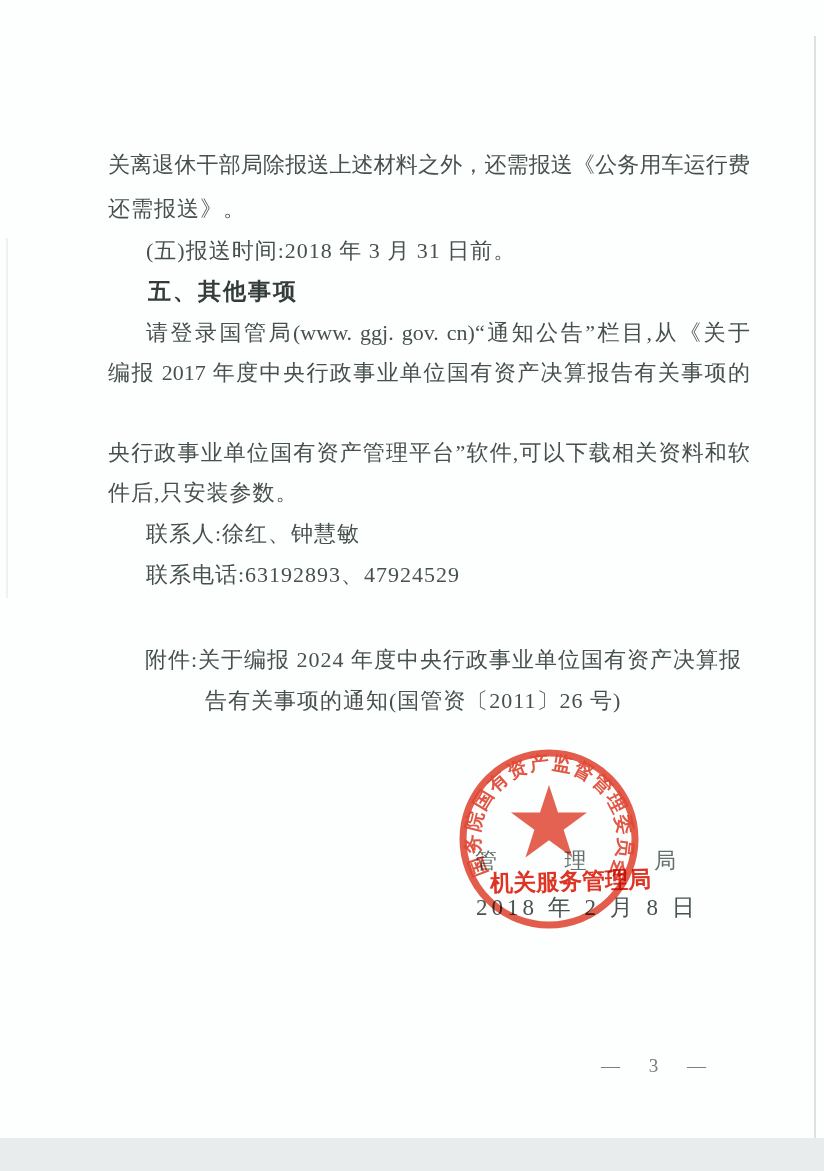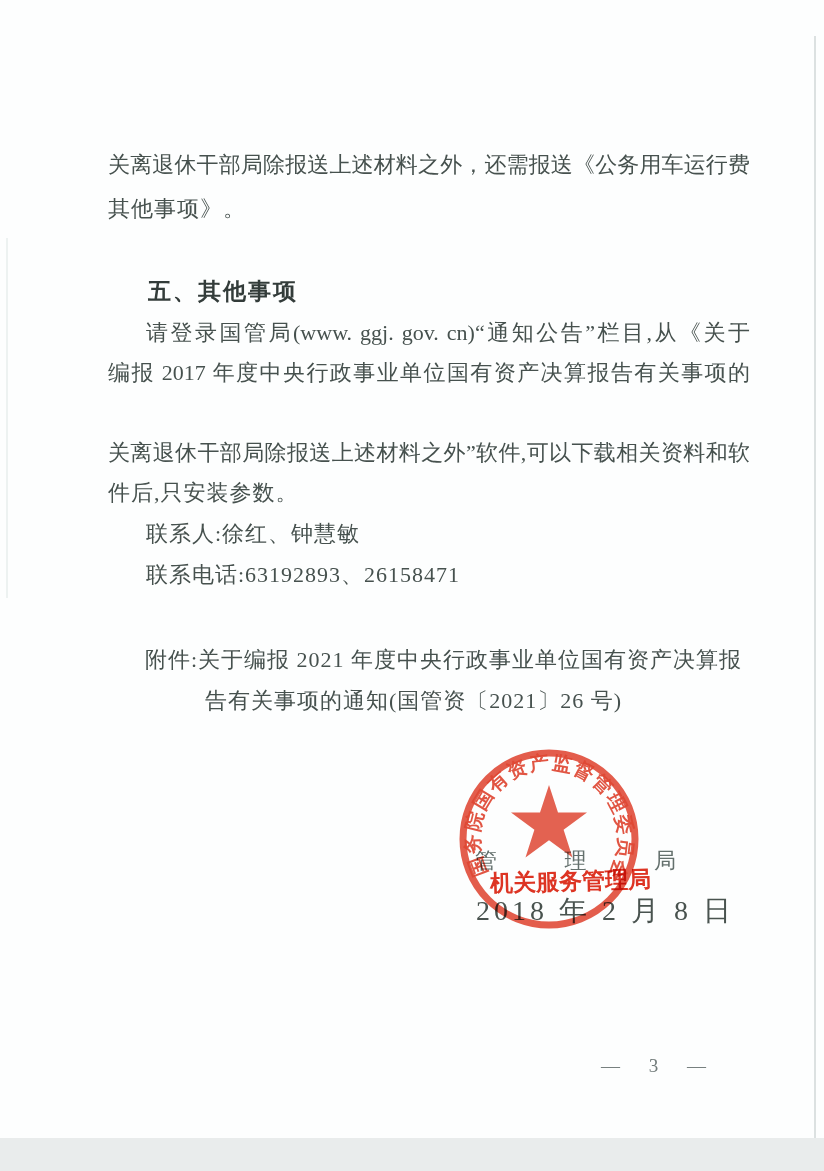--- a/index.html
+++ b/index.html
@@ -60,21 +60,21 @@
     letter-spacing: 0px;
     color: #df3423;
     transform: rotate(-1.5deg);
     mix-blend-mode: multiply;
     z-index: 4;
     white-space: nowrap;
   }
   .doc-date {
     position: absolute;
     left: 476px; top: 892px;
-    font-size: 28px;
+    font-size: 23px;
     letter-spacing: 4px;
     color: #49534f;
     z-index: 1;
     white-space: nowrap;
   }
   .page-number {
     position: absolute;
     left: 601px; top: 1055px;
     font-size: 19px;
     letter-spacing: 9px;
@@ -110,35 +110,36 @@
     width: 11px; height: 11px;
     background: #2b302f;
   }
 </style>
 </head>
 <body>
 
 <div class="page">
 
   <div class="txt just" style="left:108px; top:150px; width:642px;">关离退休干部局除报送上述材料之外，还需报送《公务用车运行费</div>
-  <div class="txt" style="left:108px; top:194px;">其他事项》。</div>
+  <div class="txt" style="left:108px; top:194px;">还需报送》。</div>
 
+  <div class="txt" style="left:146px; top:236px;">(五)报送时间:2018 年 3 月 31 日前。</div>
 
   <div class="txt just" style="left:146px; top:318px; width:604px;">请登录国管局(www. ggj. gov. cn)“通知公告”栏目,从《关于</div>
 
   <div class="txt heading" style="left:148px; top:276px;">五、其他事项</div>
   <div class="txt just" style="left:108px; top:358px; width:642px;">编报 2017 年度中央行政事业单位国有资产决算报告有关事项的</div>
-  <div class="txt just" style="left:108px; top:438px; width:642px;">关离退休干部局除报送上述材料之外”软件,可以下载相关资料和软</div>
+  <div class="txt just" style="left:108px; top:438px; width:642px;">央行政事业单位国有资产管理平台”软件,可以下载相关资料和软</div>
   <div class="txt" style="left:108px; top:478px;text-align:center;">件后,只安装参数。</div>
 
   <div class="txt" style="left:146px; top:519px;font-family:Liberation Serif, serif;">联系人:徐红、钟慧敏</div>
-  <div class="txt" style="left:146px; top:560px;">联系电话:63192893、26158471</div>
+  <div class="txt" style="left:146px; top:560px;">联系电话:63192893、47924529</div>
 
-  <div class="txt" style="left:145px; top:645px;">附件:关于编报 2021 年度中央行政事业单位国有资产决算报</div>
-  <div class="txt" style="left:205px; top:686px;">告有关事项的通知(国管资〔2021〕26 号)</div>
+  <div class="txt" style="left:145px; top:645px;">附件:关于编报 2024 年度中央行政事业单位国有资产决算报</div>
+  <div class="txt" style="left:205px; top:686px;">告有关事项的通知(国管资〔2011〕26 号)</div>
 
   <div class="seal-inner-gray">管 理 局</div>
 
   <div class="doc-date">2018 年 2 月 8 日</div>
 
   <svg class="seal-svg" viewBox="0 0 192 192">
     <circle cx="96" cy="96" r="86" fill="none" stroke="#e14733" stroke-width="7" opacity="0.88"></circle>
     <path id="sealArc" d="M 35.4 131 A 70 70 0 1 1 156.6 131" fill="none"></path>
     <text font-size="19.5" fill="#e14733" opacity="0.92" letter-spacing="1.6" font-family="Liberation Sans, DejaVu Sans, sans-serif" font-weight="bold">
       <textPath href="#sealArc" startOffset="1">国务院国有资产监督管理委员会</textPath>

